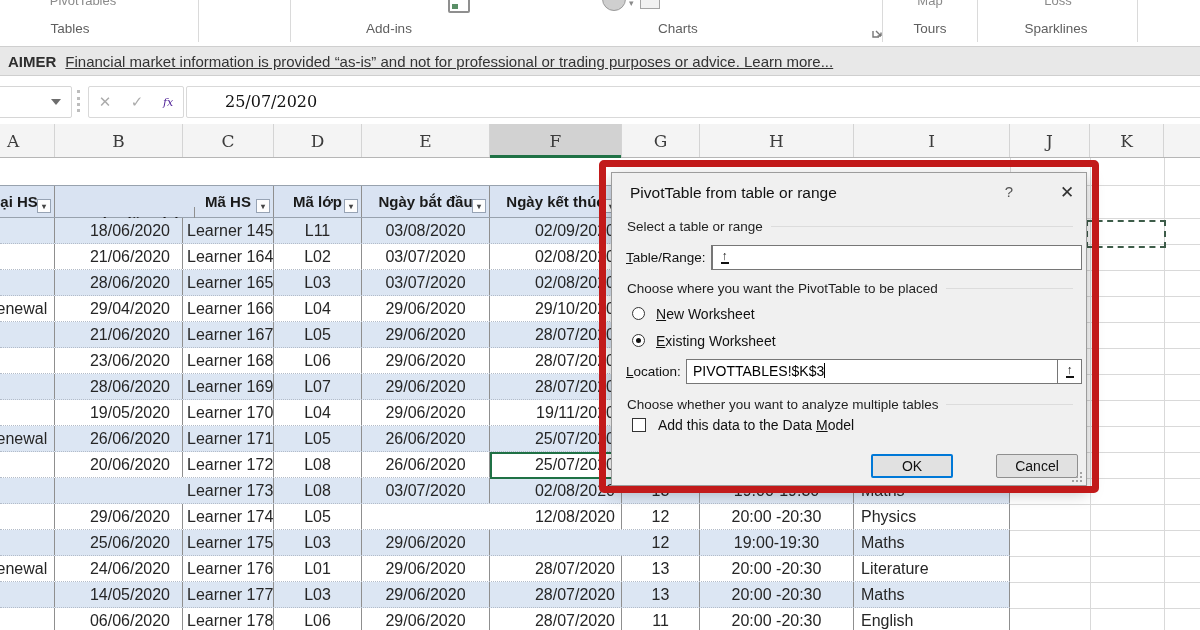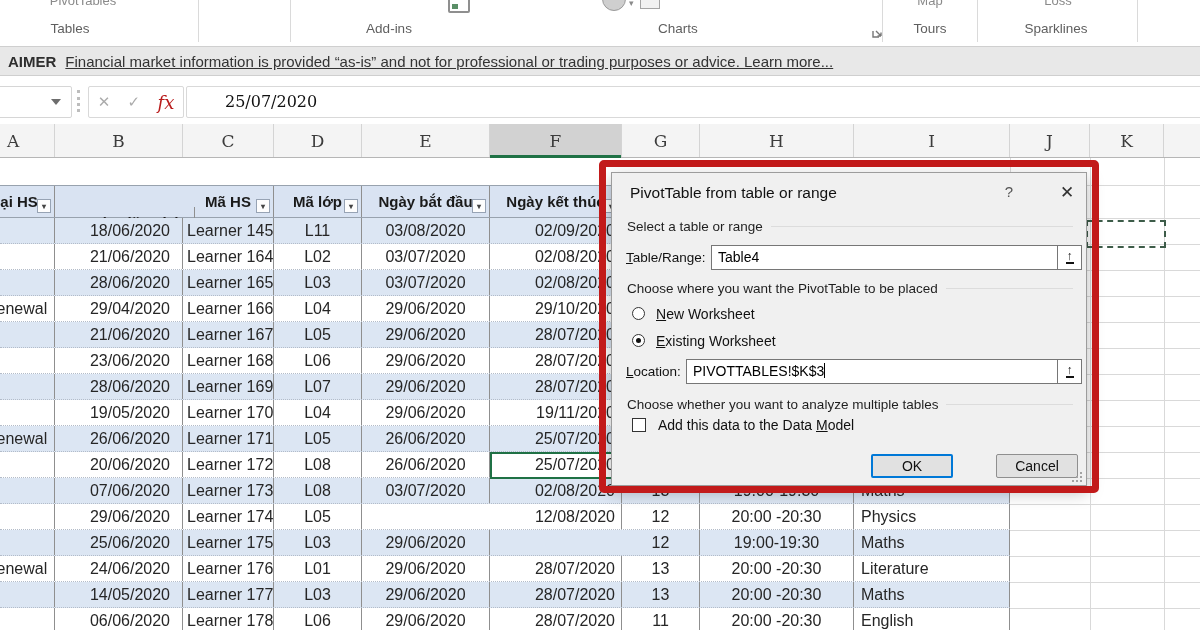--- a/index.html
+++ b/index.html
@@ -28,21 +28,21 @@
   
   #fbar{position:absolute;left:0;top:78px;width:1200px;height:46px;background:#fff;}
   #namebox{position:absolute;left:-16px;top:8px;width:86px;height:30px;background:#fff;
            border:1px solid #d6d6d6;border-radius:2px;}
   #namebox .caret{position:absolute;right:10px;top:12px;width:0;height:0;
            border-left:5px solid transparent;border-right:5px solid transparent;border-top:6px solid #6d6d6d;}
   #fhandle{position:absolute;left:77px;top:12px;height:22px;width:0;border-left:3px dotted #bdbdbd;}
   #fbtns{position:absolute;left:88px;top:8px;width:94px;height:30px;border:1px solid #d9d9d9;border-radius:2px;
          display:flex;align-items:center;justify-content:space-around;}
   #fbtns .x,#fbtns .ck{color:#ababab;font-size:15px;}
-  #fbtns .fx{font-family:"DejaVu Serif",serif;font-style:italic;font-size:18px;color:#b91c1c;}
+  #fbtns .fx{font-family:"DejaVu Serif",serif;font-style:italic;font-size:11px;color:#4c1d95;}
   #finput{position:absolute;left:186px;top:8px;width:1030px;height:30px;background:#fff;
           border:1px solid #d9d9d9;border-radius:2px;line-height:30px;padding-left:38px;
           font-family:"DejaVu Serif",serif;font-size:16px;color:#111;}
   
   #colheads{position:absolute;left:0;top:124px;width:1200px;height:34px;background:#f4f4f4;
             border-bottom:1px solid #b6b6b6;box-sizing:border-box;}
   .col-h{position:absolute;top:0;height:33px;display:flex;align-items:center;justify-content:center;
          font-family:"DejaVu Serif",serif;font-size:17px;color:#3c3c3c;
          border-right:1px solid #d4d4d4;box-sizing:border-box;}
   .col-h.first{justify-content:flex-start;padding-left:7px;}
@@ -540,23 +540,20 @@
             <span></span>
           </div>
           <div class="tc left i" style="left: 854px; width: 156px;">
             <span></span>
           </div>
         </div>
         <div class="trow odd" style="top: 320px;">
           <div class="tc cut" style="left: 0px; width: 55px;">
             <span class="cutspan"></span>
           </div>
-          <div class="tc right" style="left: 55px; width: 128px;">
-            <span>07/06/2020</span>
-          </div>
           <div class="tc left" style="left: 183px; width: 91px;">
             <span>Learner 173</span>
           </div>
           <div class="tc center" style="left: 274px; width: 88px;">
             <span>L08</span>
           </div>
           <div class="tc center" style="left: 362px; width: 128px;">
             <span>03/07/2020</span>
           </div>
           <div class="tc right f" style="left: 490px; width: 132px;">
@@ -721,21 +718,20 @@
     <div id="dlg-help">?</div>
     <div id="dlg-close">✕</div>
 
     <div class="dsec" style="top:46px;">
       <span>Select a table or range</span>
         <span class="rule"></span>
     </div>
 
     <div class="dlabel" style="left:14px;top:77px;"><span></span><span class="ak">T</span><span>able/Range:</span></div>
     <div class="refedit" style="left:99px;top:72px;width:371px;">
-      <div class="re-text">Table4</div>
       <div class="re-btn">
           <span class="re-arrow">↑</span>
         </div>
     </div>
 
     <div class="dsec" style="top:108px;">
       <span>Choose where you want the PivotTable to be placed</span>
         <span class="rule"></span>
     </div>
 

